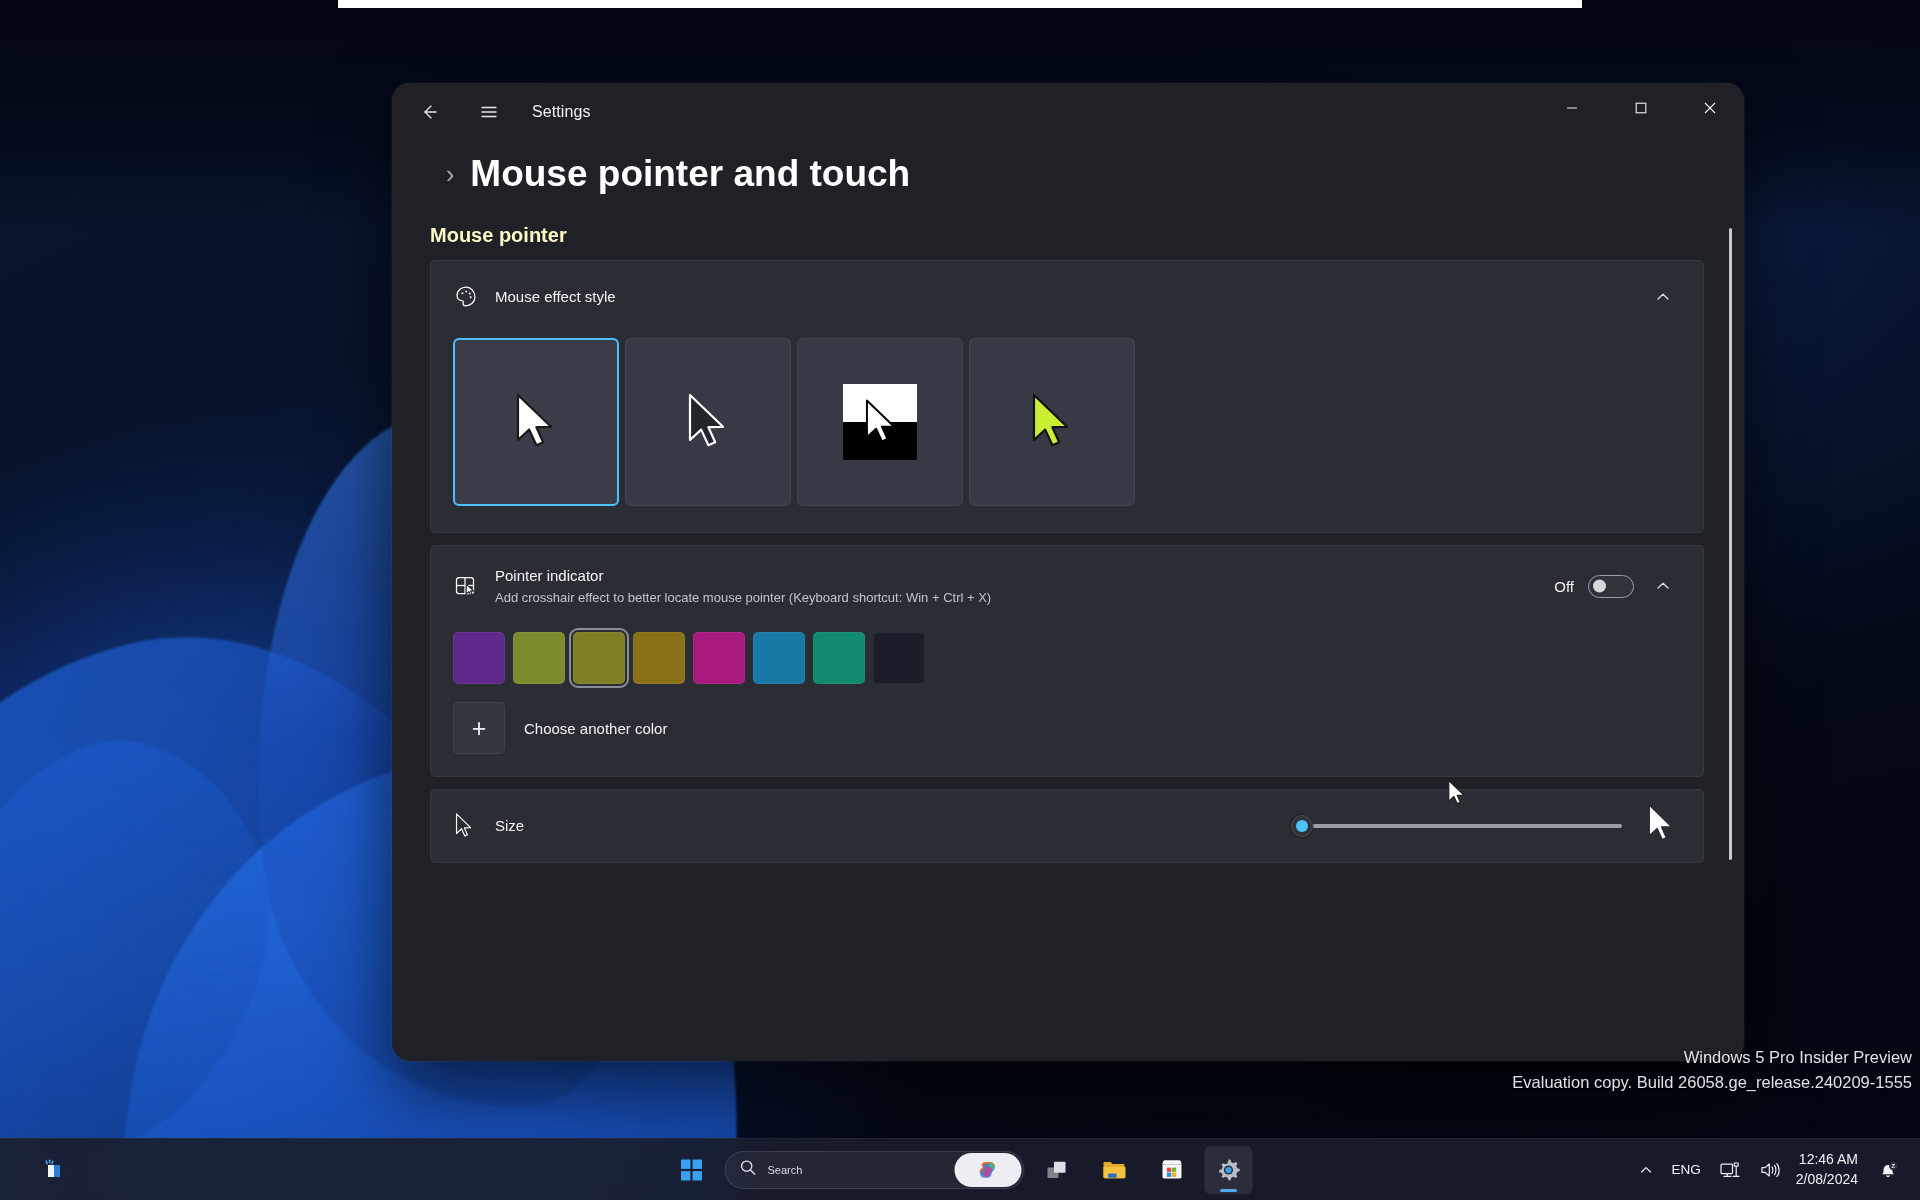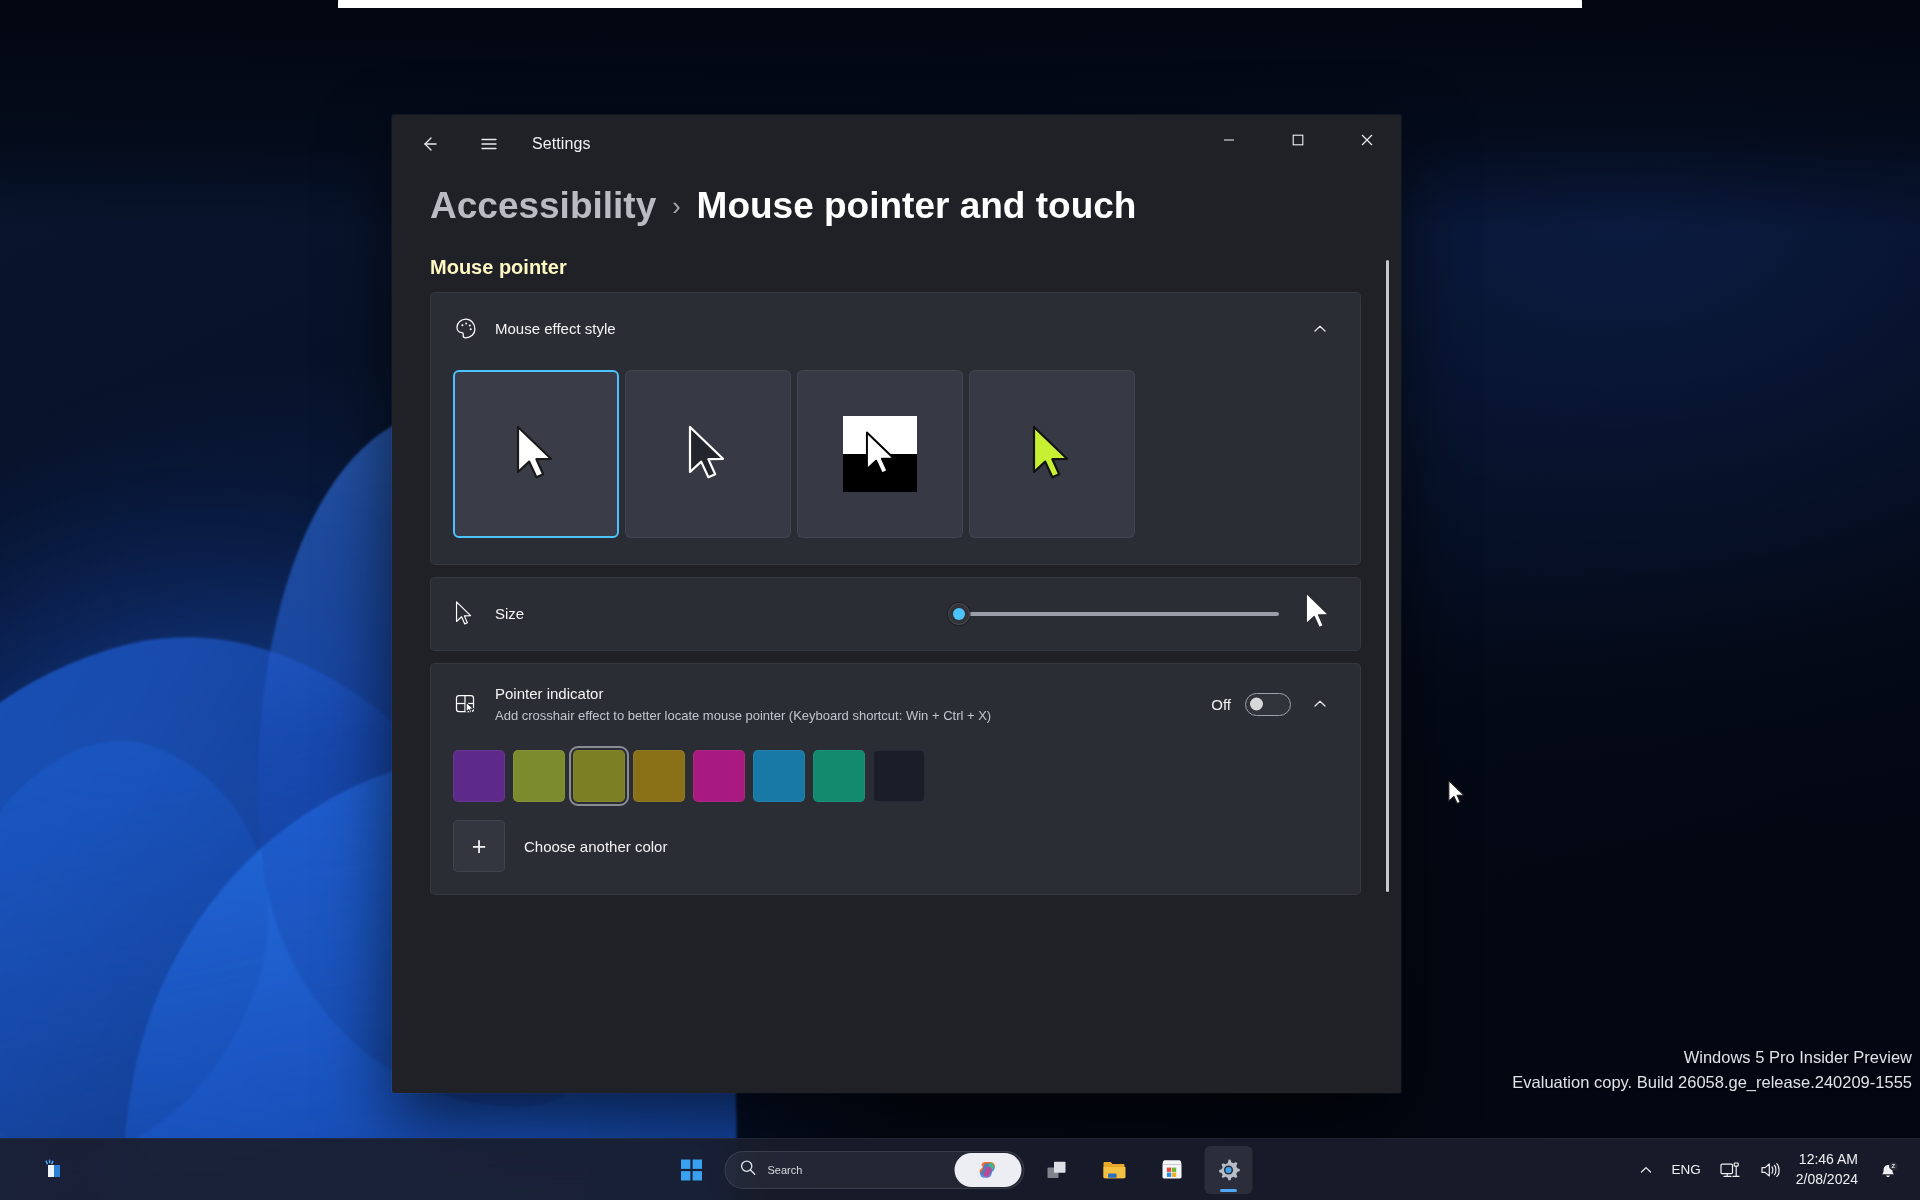--- a/index.html
+++ b/index.html
@@ -66,26 +66,25 @@
     left: 338px; top: -6px;
     width: 1244px; height: 14px;
     background: #ffffff;
     border-radius: 8px 8px 0 0;
   }
 
   
   .settings-window {
     position: absolute;
     left: 392px; top: 83px;
-    width: 1009px; height: 978px;
+    width: 1352px; height: 978px;
     background: #202127;
-    border-radius: 2px;
+    border-radius: 18px;
     box-shadow: 0 28px 70px rgba(0,0,0,0.62), 0 0 0 1px rgba(255,255,255,0.055);
     overflow: hidden;
-    margin-top: 32px;
   }
   .titlebar {
     position: relative;
     height: 57px;
     display: flex;
     align-items: center;
     background: #202127;
   }
   .tb-btn {
     width: 40px; height: 40px;
@@ -410,21 +409,20 @@
       <div class="wc wc-close">
         <svg width="12" height="12" viewBox="0 0 12 12" aria-hidden="true">
           <path d="M1 1L11 11M11 1L1 11" stroke="#f2f2f4" stroke-width="1.1"></path>
         </svg>
       </div>
     </div>
   </div>
 
   <div class="page-head">
     <div class="breadcrumb">
-      <span class="crumb-parent">Accessibility</span>
       <span class="crumb-sep">›</span>
       <span class="crumb-current">Mouse pointer and touch</span>
     </div>
   </div>
 
   <div class="section-title">Mouse pointer</div>
 
   <div class="content">
 
     <div class="card card-expandable">
@@ -471,20 +469,65 @@
             <svg class="cursor-glyph" width="36" height="49" viewBox="0 0 22 30" aria-hidden="true">
               <path d="M2 1.5 L2 24 L7.6 18.8 L11.2 26.6 L14.6 25.1 L11.2 17.6 L18.5 17.4 Z" fill="#ffffff" stroke="#000000" stroke-width="1.2" stroke-linejoin="round" transform="translate(1,0)"></path>
             </svg>
           </div>
         </div>
 
         <div class="tile">
           <svg class="cursor-glyph" width="44" height="60" viewBox="0 0 22 30" aria-hidden="true">
             <path d="M2 1.5 L2 24 L7.6 18.8 L11.2 26.6 L14.6 25.1 L11.2 17.6 L18.5 17.4 Z" fill="#c8f032" stroke="#121212" stroke-width="1.1" stroke-linejoin="round"></path>
           </svg>
+        </div>
+      </div>
+    </div>
+
+    <div class="card card-expandable">
+      <div class="row" style="min-height:80px;">
+        <div class="row-icon">
+          <svg width="26" height="26" viewBox="0 0 26 26" fill="none" aria-hidden="true">
+            <rect x="3.5" y="4.5" width="17" height="16" rx="2.6" stroke="#ffffff" stroke-width="1.25"></rect>
+            <path d="M3.5 12.5H20.5" stroke="#ffffff" stroke-width="1.25"></path>
+            <path d="M12 4.5V20.5" stroke="#ffffff" stroke-width="1.25"></path>
+            <path d="M13.2 11.4 L13.2 21 L15.8 18.6 L17.4 22.3 L19 21.6 L17.5 18 L20.7 17.9 Z" fill="#ffffff" stroke="#2b2d35" stroke-width="1.1" stroke-linejoin="round"></path>
+          </svg>
+        </div>
+        <div class="row-text">
+          <div class="row-title">Pointer indicator</div>
+          <div class="row-sub">Add crosshair effect to better locate mouse pointer (Keyboard shortcut: Win + Ctrl + X)</div>
+        </div>
+        <div class="row-right">
+          <span class="toggle-label">Off</span>
+          <div class="toggle">
+            <div class="knob"></div>
+          </div>
+          <div class="chevron">
+            <svg width="14" height="14" viewBox="0 0 14 14" aria-hidden="true">
+              <path d="M2 9L7 4.3L12 9" stroke="#e4e4e7" stroke-width="1.25" fill="none" stroke-linecap="round" stroke-linejoin="round"></path>
+            </svg>
+          </div>
+        </div>
+      </div>
+
+      <div class="swatch-area">
+        <div class="swatch-row">
+          <div class="swatch" style="background:#5d2a8c"></div>
+          <div class="swatch" style="background:#7d8b2f"></div>
+          <div class="swatch active" style="background:#7d7f24"></div>
+          <div class="swatch" style="background:#8a7118"></div>
+          <div class="swatch" style="background:#a81a80"></div>
+          <div class="swatch" style="background:#1878a6"></div>
+          <div class="swatch" style="background:#118a6e"></div>
+          <div class="swatch" style="background:#1b1e29"></div>
+        </div>
+        <div class="choose-row">
+          <div class="plus-btn">+</div>
+          <div class="choose-label">Choose another color</div>
         </div>
       </div>
     </div>
 
     <div class="card">
       <div class="row">
         <div class="row-icon">
           <svg width="22" height="28" viewBox="0 0 22 30" aria-hidden="true">
             <path d="M3 2 L3 23 L8.4 18 L11.8 25.6 L14.6 24.3 L11.4 17 L18 16.8 Z" fill="none" stroke="#ffffff" stroke-width="1.25" stroke-linejoin="round"></path>
           </svg>
@@ -498,65 +541,20 @@
             <div class="slider-fill"></div>
             <div class="slider-thumb">
                 <i></i>
               </div>
           </div>
           <div style="margin-right:4px;">
             <svg width="34" height="44" viewBox="0 0 22 30" aria-hidden="true">
               <path d="M3 2 L3 23 L8.4 18 L11.8 25.6 L14.6 24.3 L11.4 17 L18 16.8 Z" fill="#ffffff" stroke="#2a2b31" stroke-width="0.9" stroke-linejoin="round"></path>
             </svg>
           </div>
-        </div>
-      </div>
-    </div>
-
-    <div class="card card-expandable">
-      <div class="row" style="min-height:80px;">
-        <div class="row-icon">
-          <svg width="26" height="26" viewBox="0 0 26 26" fill="none" aria-hidden="true">
-            <rect x="3.5" y="4.5" width="17" height="16" rx="2.6" stroke="#ffffff" stroke-width="1.25"></rect>
-            <path d="M3.5 12.5H20.5" stroke="#ffffff" stroke-width="1.25"></path>
-            <path d="M12 4.5V20.5" stroke="#ffffff" stroke-width="1.25"></path>
-            <path d="M13.2 11.4 L13.2 21 L15.8 18.6 L17.4 22.3 L19 21.6 L17.5 18 L20.7 17.9 Z" fill="#ffffff" stroke="#2b2d35" stroke-width="1.1" stroke-linejoin="round"></path>
-          </svg>
-        </div>
-        <div class="row-text">
-          <div class="row-title">Pointer indicator</div>
-          <div class="row-sub">Add crosshair effect to better locate mouse pointer (Keyboard shortcut: Win + Ctrl + X)</div>
-        </div>
-        <div class="row-right">
-          <span class="toggle-label">Off</span>
-          <div class="toggle">
-            <div class="knob"></div>
-          </div>
-          <div class="chevron">
-            <svg width="14" height="14" viewBox="0 0 14 14" aria-hidden="true">
-              <path d="M2 9L7 4.3L12 9" stroke="#e4e4e7" stroke-width="1.25" fill="none" stroke-linecap="round" stroke-linejoin="round"></path>
-            </svg>
-          </div>
-        </div>
-      </div>
-
-      <div class="swatch-area">
-        <div class="swatch-row">
-          <div class="swatch" style="background:#5d2a8c"></div>
-          <div class="swatch" style="background:#7d8b2f"></div>
-          <div class="swatch active" style="background:#7d7f24"></div>
-          <div class="swatch" style="background:#8a7118"></div>
-          <div class="swatch" style="background:#a81a80"></div>
-          <div class="swatch" style="background:#1878a6"></div>
-          <div class="swatch" style="background:#118a6e"></div>
-          <div class="swatch" style="background:#1b1e29"></div>
-        </div>
-        <div class="choose-row">
-          <div class="plus-btn">+</div>
-          <div class="choose-label">Choose another color</div>
         </div>
       </div>
     </div>
 
   </div>
 
   <div class="scrollbar"></div>
 </div>
 
 <div class="watermark">

